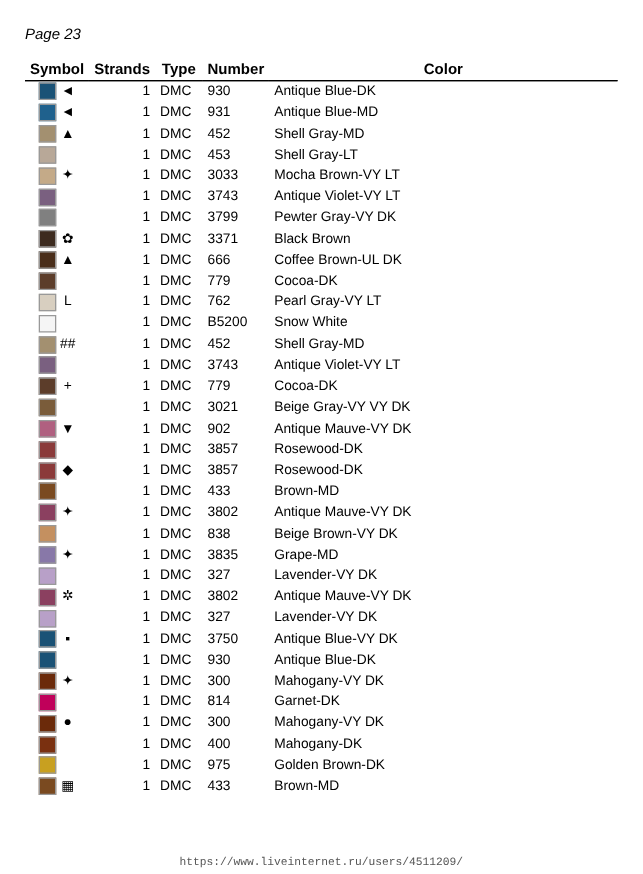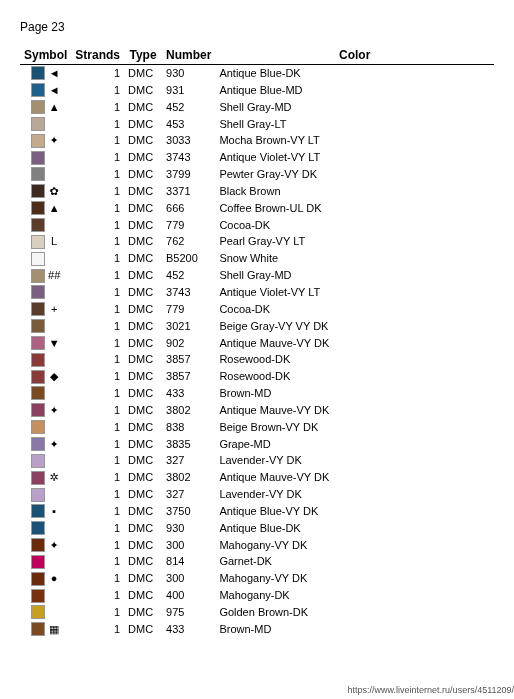--- a/index.html
+++ b/index.html
@@ -8,20 +8,21 @@
       font-family: Arial, sans-serif;
       font-size: 11px;
       color: #000;
       width: 514px;
       min-height: 699px;
       padding: 20px 20px 30px 20px;
     }
     .page-label {
       font-size: 12px;
       margin-bottom: 12px;
+      font-style: italic;
     }
     table {
       width: 100%;
       border-collapse: collapse;
     }
     thead tr th {
       font-weight: bold;
       font-size: 12px;
       text-align: center;
       padding: 2px 4px;
@@ -60,23 +61,24 @@
       font-size: 11px;
       display: inline-block;
       min-width: 12px;
       text-align: center;
     }
     .footer-url {
       position: fixed;
       bottom: 4px;
       left: 0;
       width: 514px;
-      text-align: right;
+      text-align: center;
       font-size: 9px;
       color: #555;
+      font-family: Liberation Mono, monospace;
     }
   </style>
 </head>
 <body>
 
 <div class="page-label">Page 23</div>
 
 <table>
   <thead>
     <tr>

